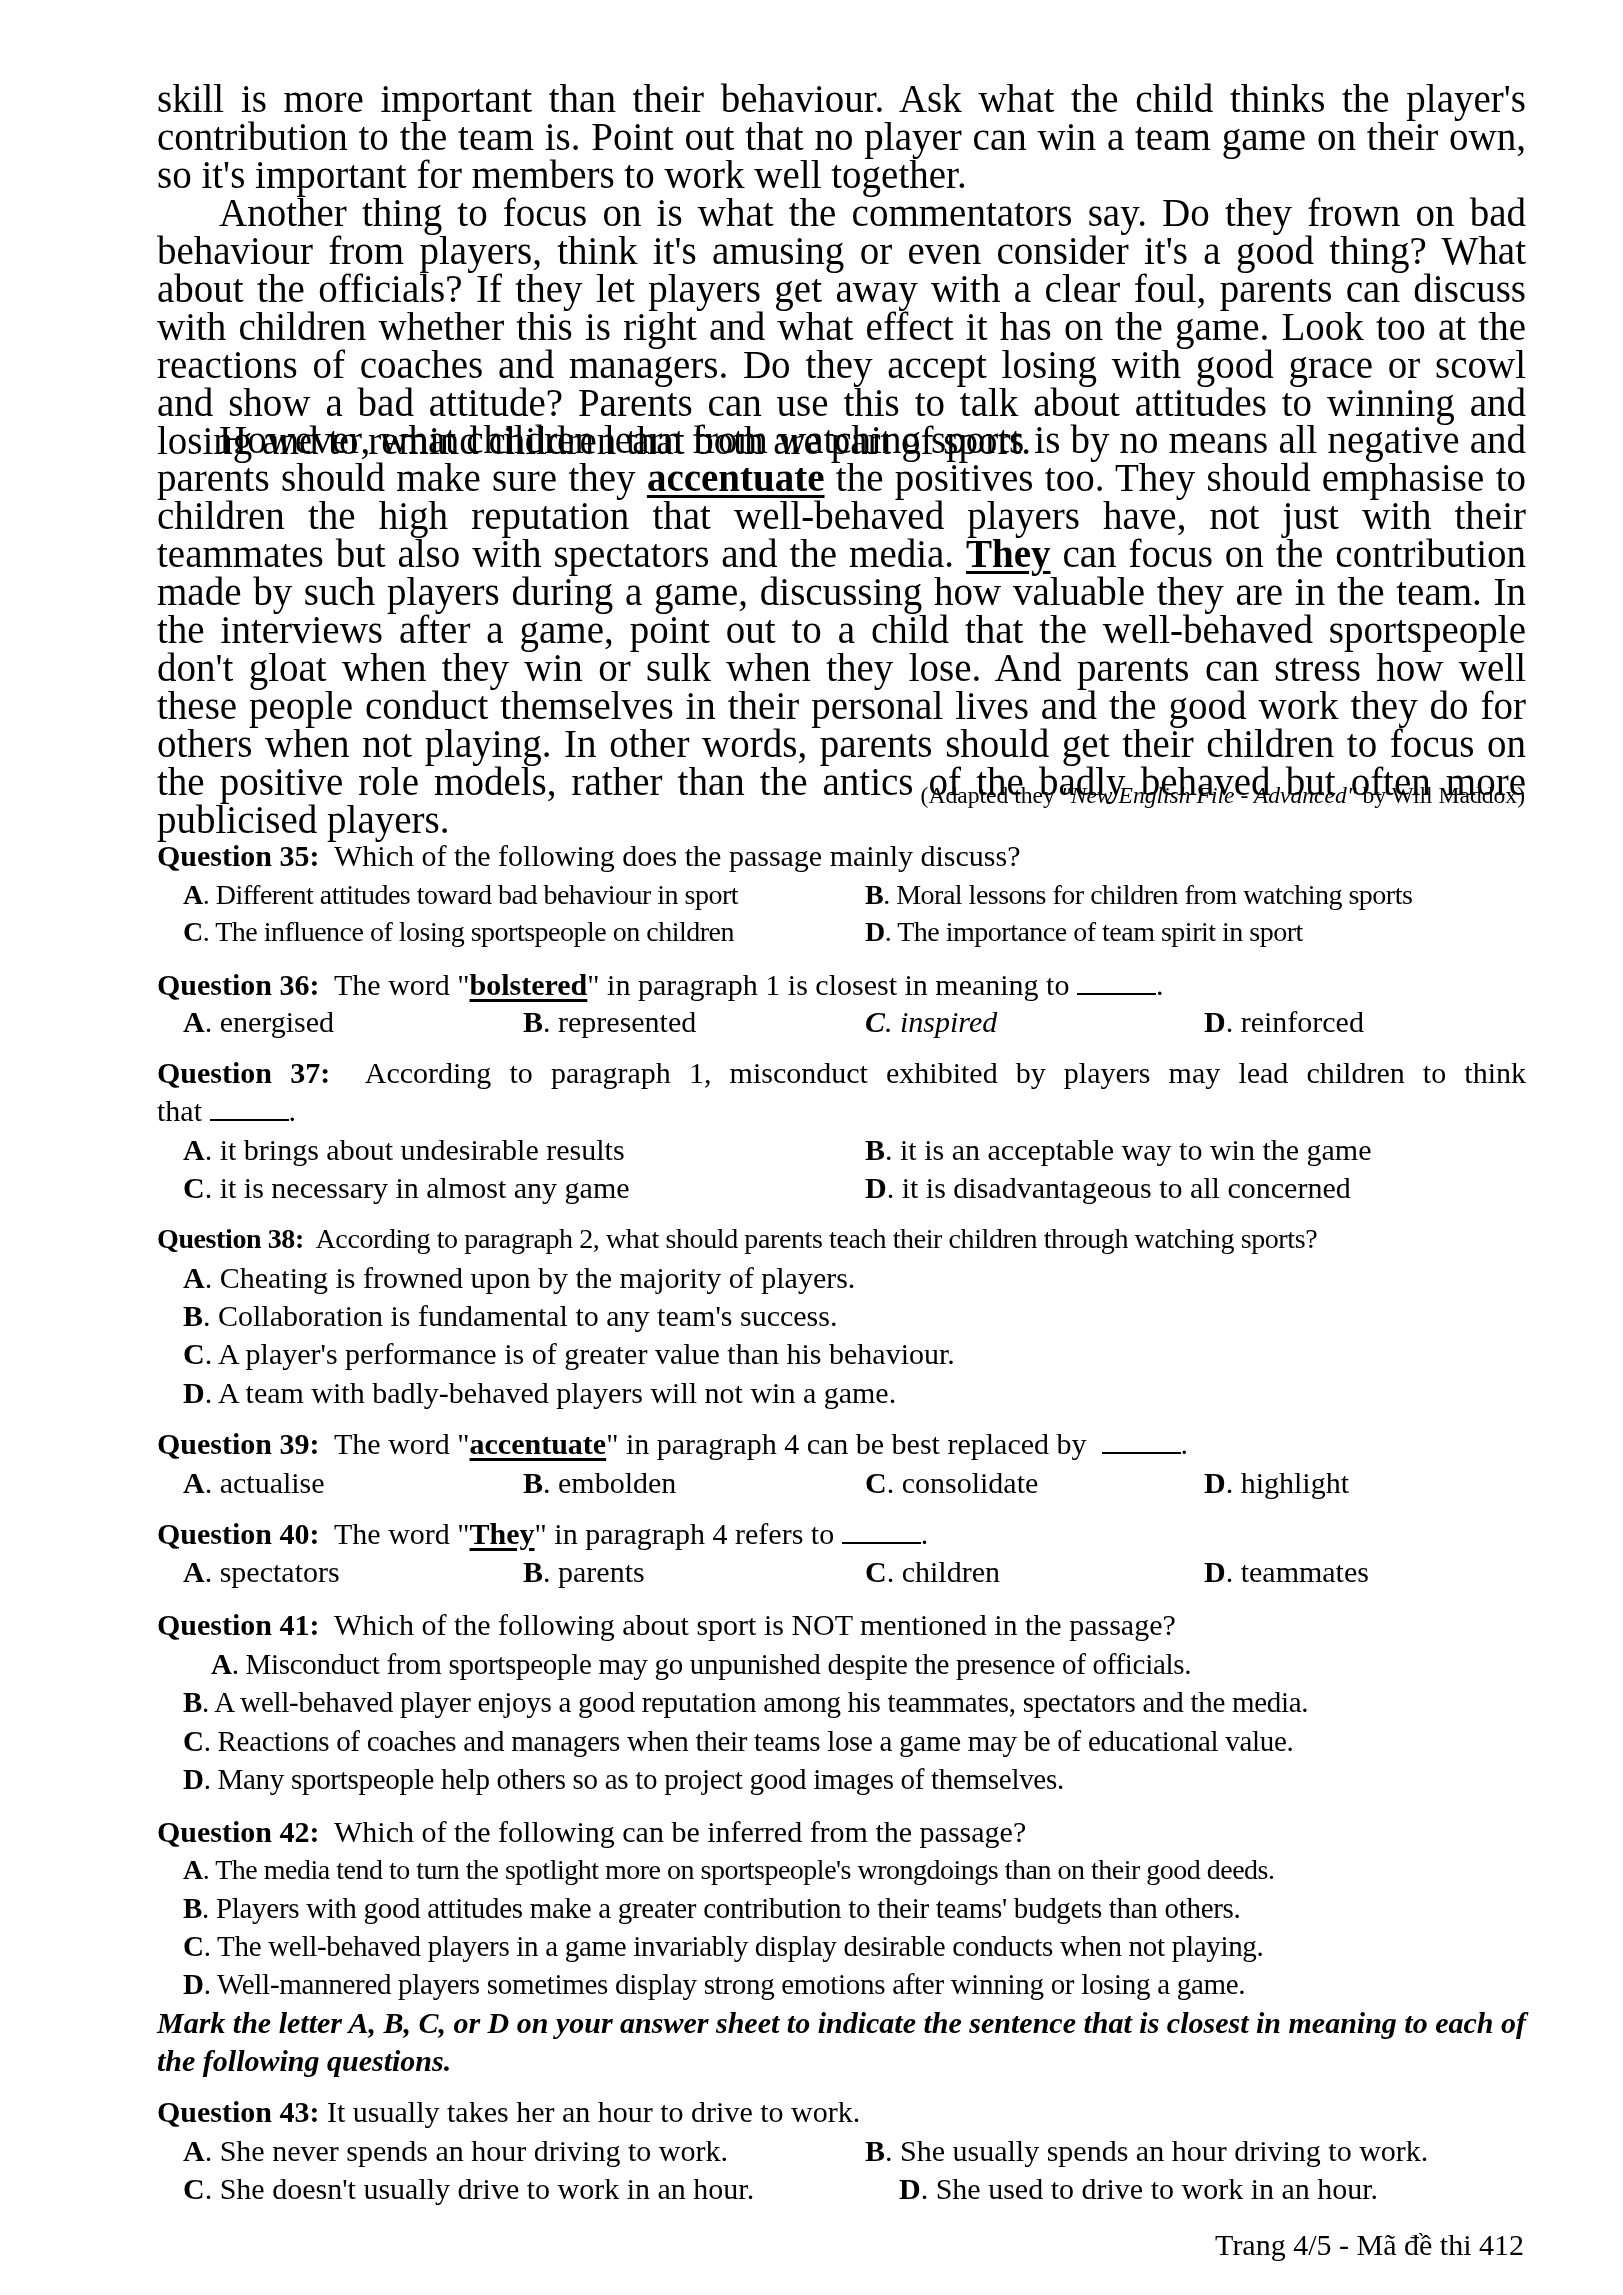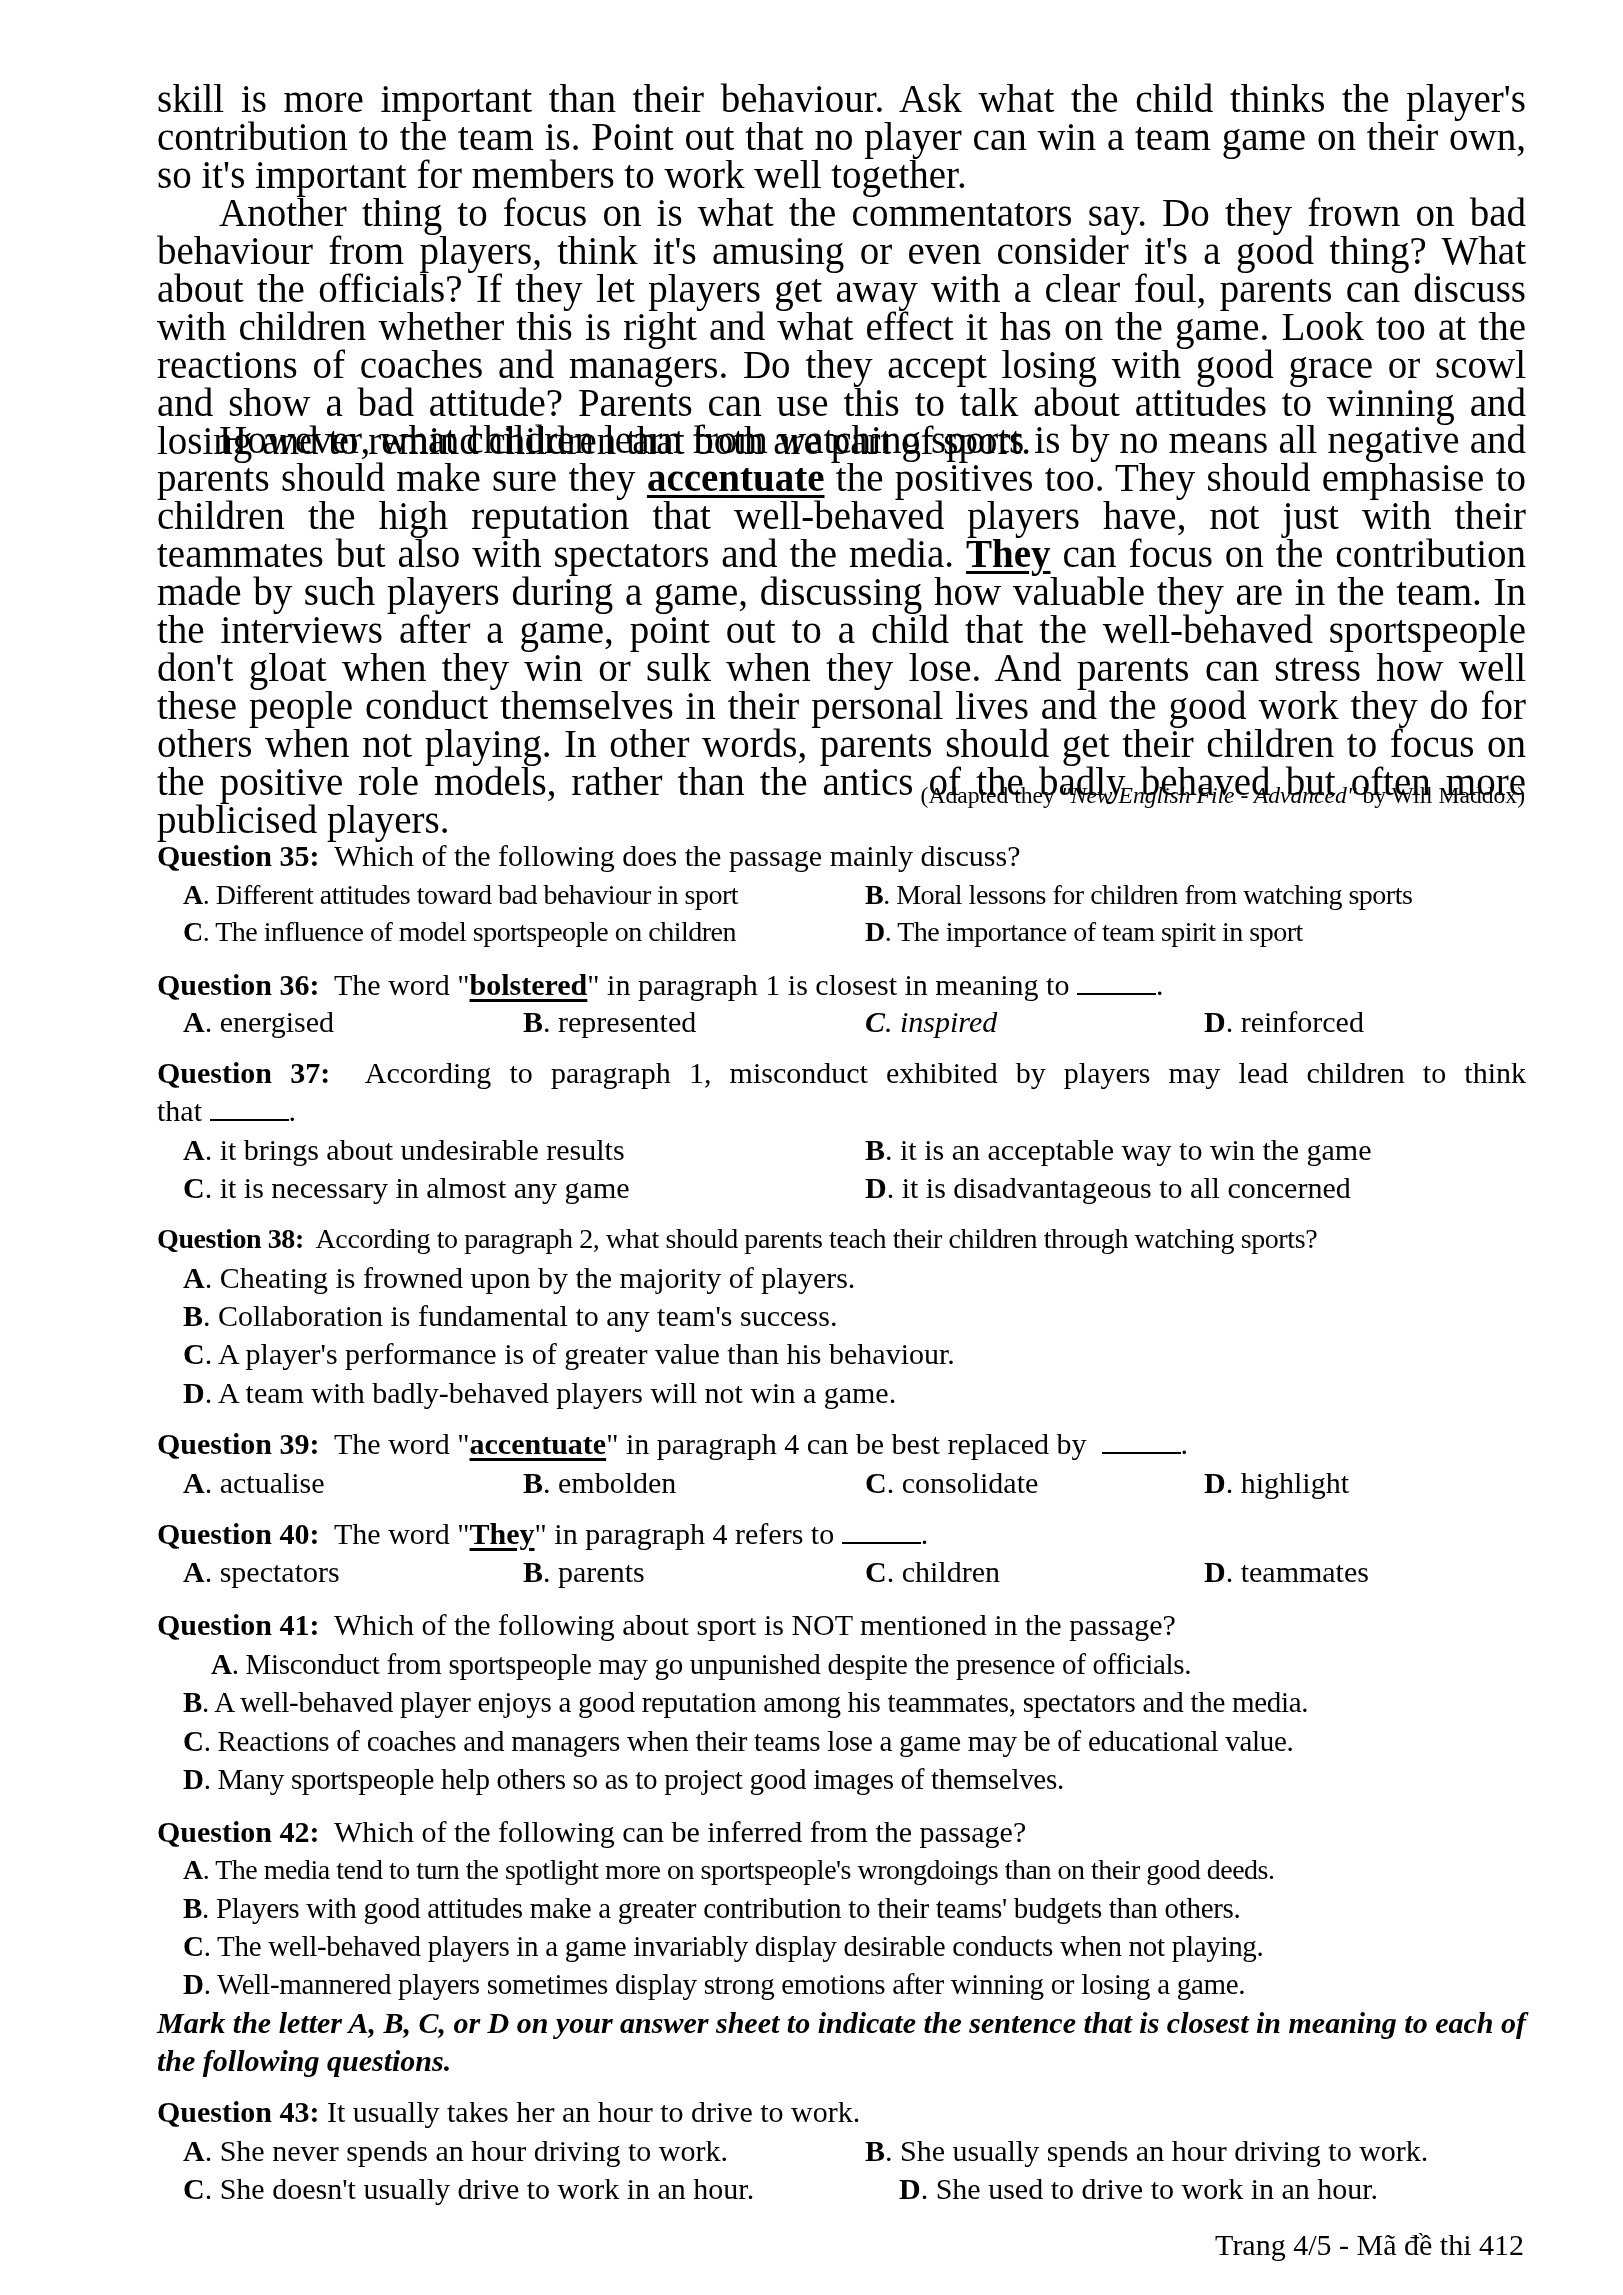--- a/index.html
+++ b/index.html
@@ -39,21 +39,21 @@
   <div class="source">
     <span>(Adapted they </span><i>"New English File - Advanced"</i><span> by Will Maddox)</span>
   </div>
 
   <div class="q" style="top:837px;">
     <span class="qlabel">Question 35:</span>&nbsp;
     <span>Which of the following does the passage mainly discuss?</span>
   </div>
   <div class="opt narrow" style="left:183px; top:876px;"><span class="l">A</span><span class="dot">. </span><span>Different attitudes toward bad behaviour in sport</span></div>
   <div class="opt narrow" style="left:865px; top:876px;"><span class="l">B</span><span class="dot">. </span><span>Moral lessons for children from watching sports</span></div>
-  <div class="opt narrow" style="left:183px; top:913px;"><span class="l">C</span><span class="dot">. </span><span>The influence of model sportspeople on children</span></div>
+  <div class="opt narrow" style="left:183px; top:913px;"><span class="l">C</span><span class="dot">. </span><span>The influence of losing sportspeople on children</span></div>
   <div class="opt narrow" style="left:865px; top:913px;"><span class="l">D</span><span class="dot">. </span><span>The importance of team spirit in sport</span></div>
 
   <div class="q" style="top:966px;">
     <span class="qlabel">Question 36:</span>&nbsp;
     <span>The word "</span><span class="u-bold">bolstered</span><span>" in paragraph 1 is closest in meaning to</span>
     <span class="blank"></span><span>.</span>
   </div>
   <div class="opt" style="left:183px; top:1003px;"><span class="l">A</span><span>. </span><span>energised</span></div>
   <div class="opt" style="left:523px; top:1003px;"><span class="l">B</span><span>. </span><span>represented</span></div>
   <div class="opt" style="left:865px; top:1003px;font-style:italic;"><span class="l">C</span><span>. </span><span>inspired</span></div>

